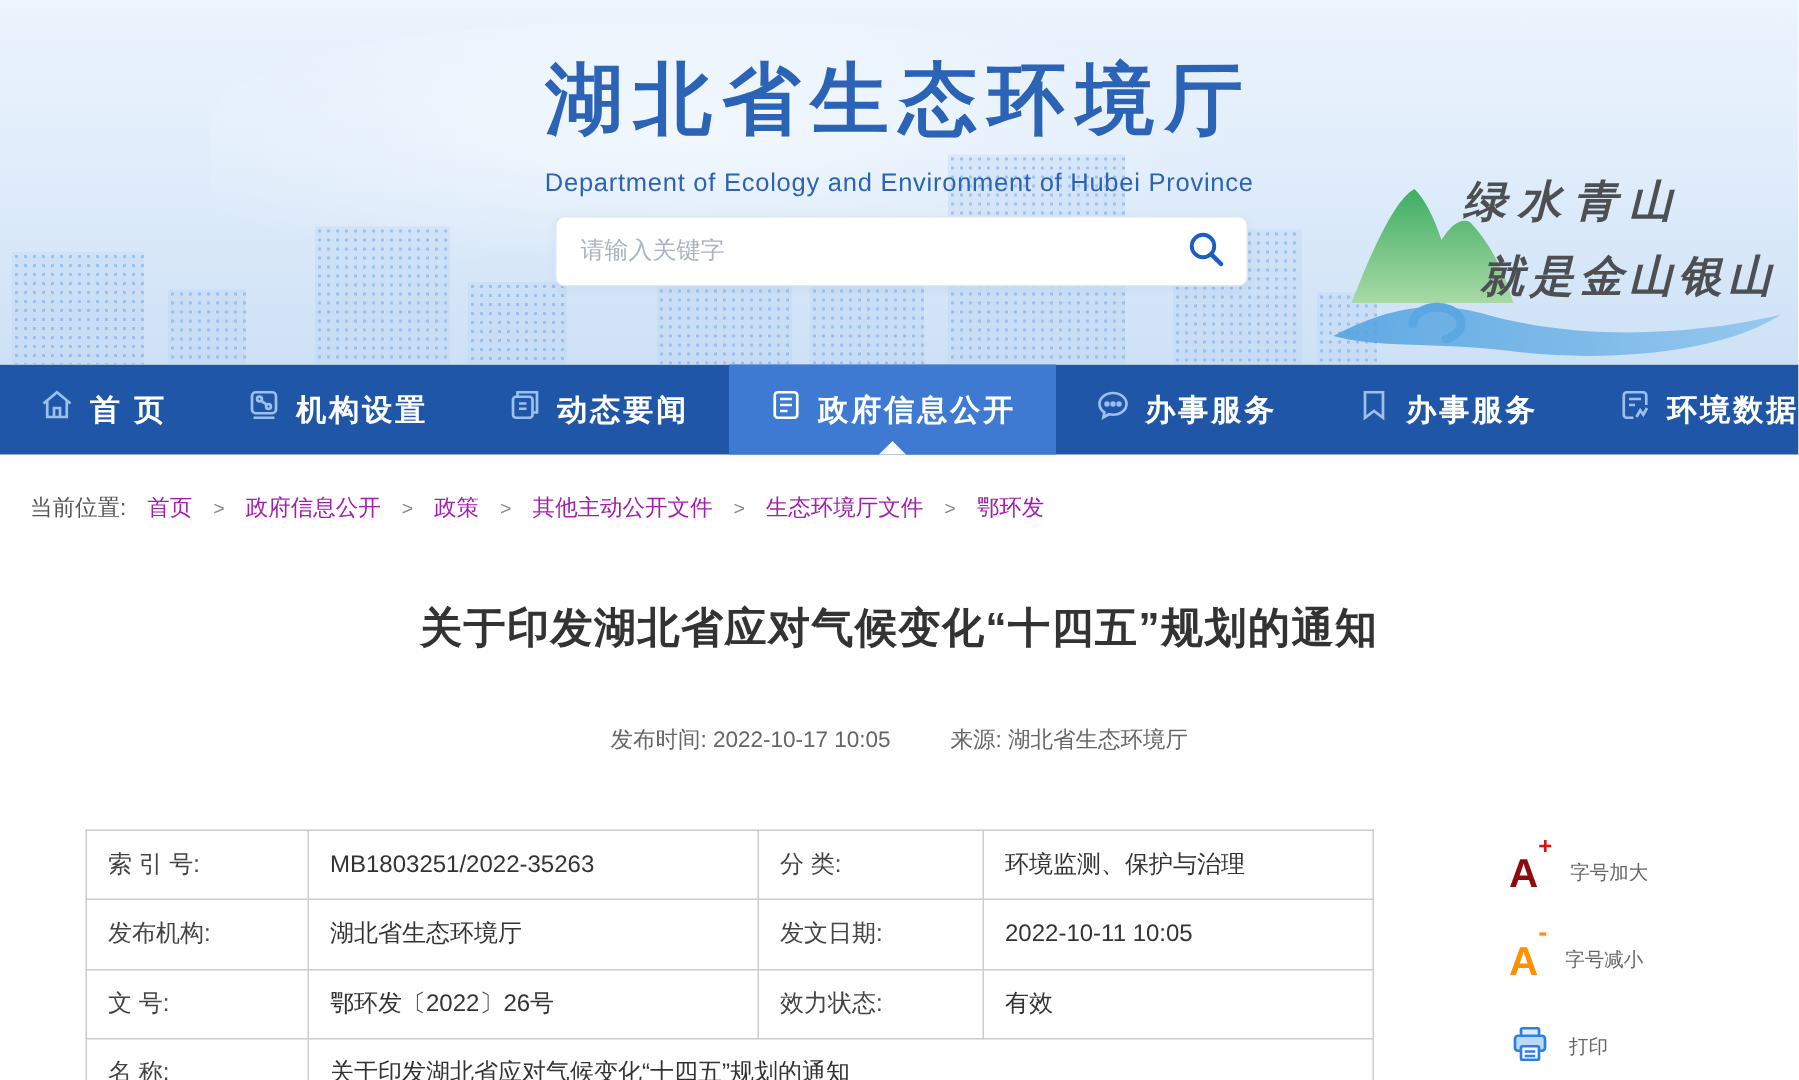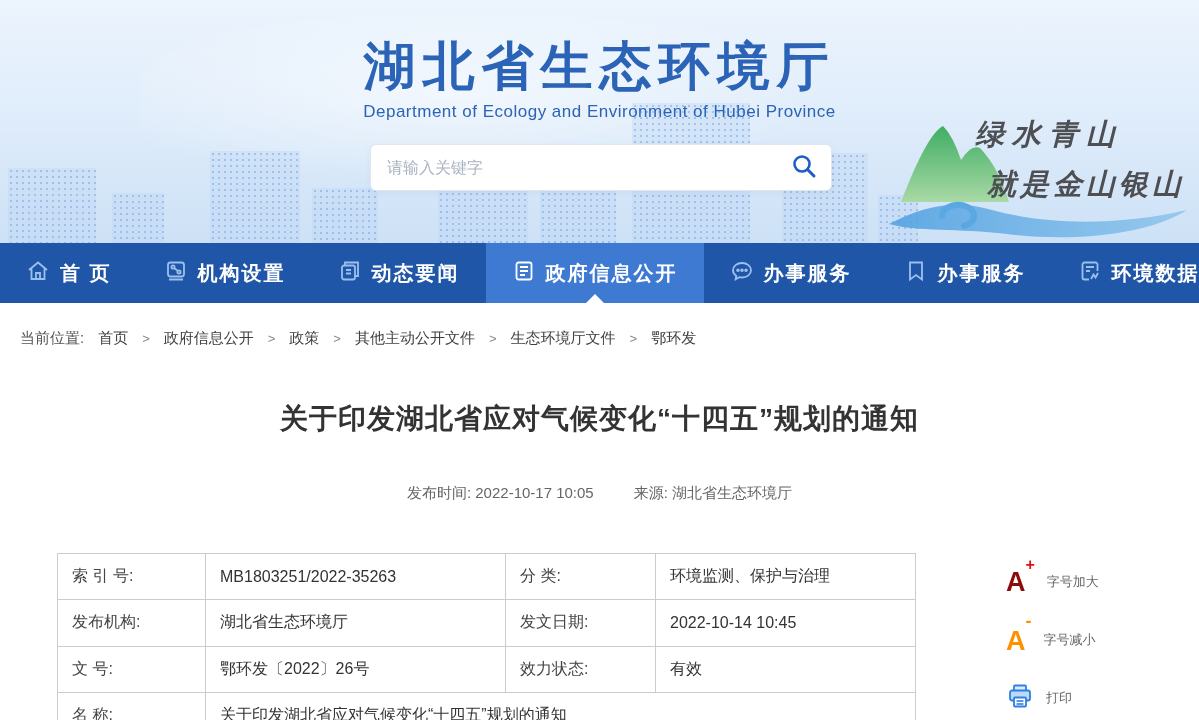--- a/index.html
+++ b/index.html
@@ -29,21 +29,21 @@
   .b6{left:540px; width:76px;  height:70px;}
   .b7{left:632px; width:118px; height:140px;}
   .b8{left:782px; width:86px;  height:90px;}
   .b9{left:878px; width:40px;  height:48px;}
 
   .header-center { position:absolute; left:0; right:0; top:32px; text-align:center; }
   .site-title {
     font-size:52px; font-weight:bold; color:#2b63b6; letter-spacing:7px;
     font-family:"Liberation Serif", serif;
   }
-  .site-subtitle { font-size:17px; color:#2b63b6; letter-spacing:0.5px; }
+  .site-subtitle { margin-top:10px; font-size:17px; color:#2b63b6; letter-spacing:0.5px; }
 
   .search-box {
     position:absolute; left:370px; top:144px; width:462px; height:47px;
     background:#fff; border:1px solid #dfe6ee; border-radius:6px;
     display:flex; align-items:center; box-shadow:0 2px 6px rgba(90,130,180,0.08);
   }
   .search-input {
     flex:1; border:none; outline:none; background:transparent;
     font-size:16px; color:#333; padding:0 16px; font-family:"Liberation Sans", sans-serif;
   }
@@ -74,21 +74,21 @@
     content:""; position:absolute; left:50%; bottom:0; transform:translateX(-50%);
     width:0; height:0; border-left:9px solid transparent; border-right:9px solid transparent;
     border-bottom:9px solid #ffffff;
   }
 
   
   .breadcrumb {
     padding:26px 20px 0 20px; font-size:15px; color:#555;
     display:flex; align-items:center; gap:14px; flex-wrap:nowrap;
   }
-  .crumb { color:#404040; cursor:pointer; }
+  .crumb { color:#a21caf; cursor:pointer; }
   .crumb-sep { color:#888; font-size:13px; }
 
   
   .article-title {
     margin-top:52px; text-align:center; font-size:28px; font-weight:bold; color:#333;
     letter-spacing:1px;
   }
   .article-meta {
     margin-top:46px; text-align:left; font-size:15px; color:#666;
     display:flex; justify-content:center; gap:40px;
@@ -273,21 +273,21 @@
         <tr>
       <td class="lbl">索 引 号:</td>
       <td>MB1803251/2022-35263</td>
       <td class="lbl">分  类:</td>
       <td>环境监测、保护与治理</td>
     </tr>
     <tr>
       <td class="lbl">发布机构:</td>
       <td>湖北省生态环境厅</td>
       <td class="lbl">发文日期:</td>
-      <td>2022-10-14 10:45</td>
+      <td>2022-10-11 10:05</td>
     </tr>
     <tr>
       <td class="lbl">文  号:</td>
       <td>鄂环发〔2022〕26号</td>
       <td class="lbl">效力状态:</td>
       <td>有效</td>
     </tr>
     <tr>
       <td class="lbl">名  称:</td>
       <td colspan="3">关于印发湖北省应对气候变化“十四五”规划的通知</td>

